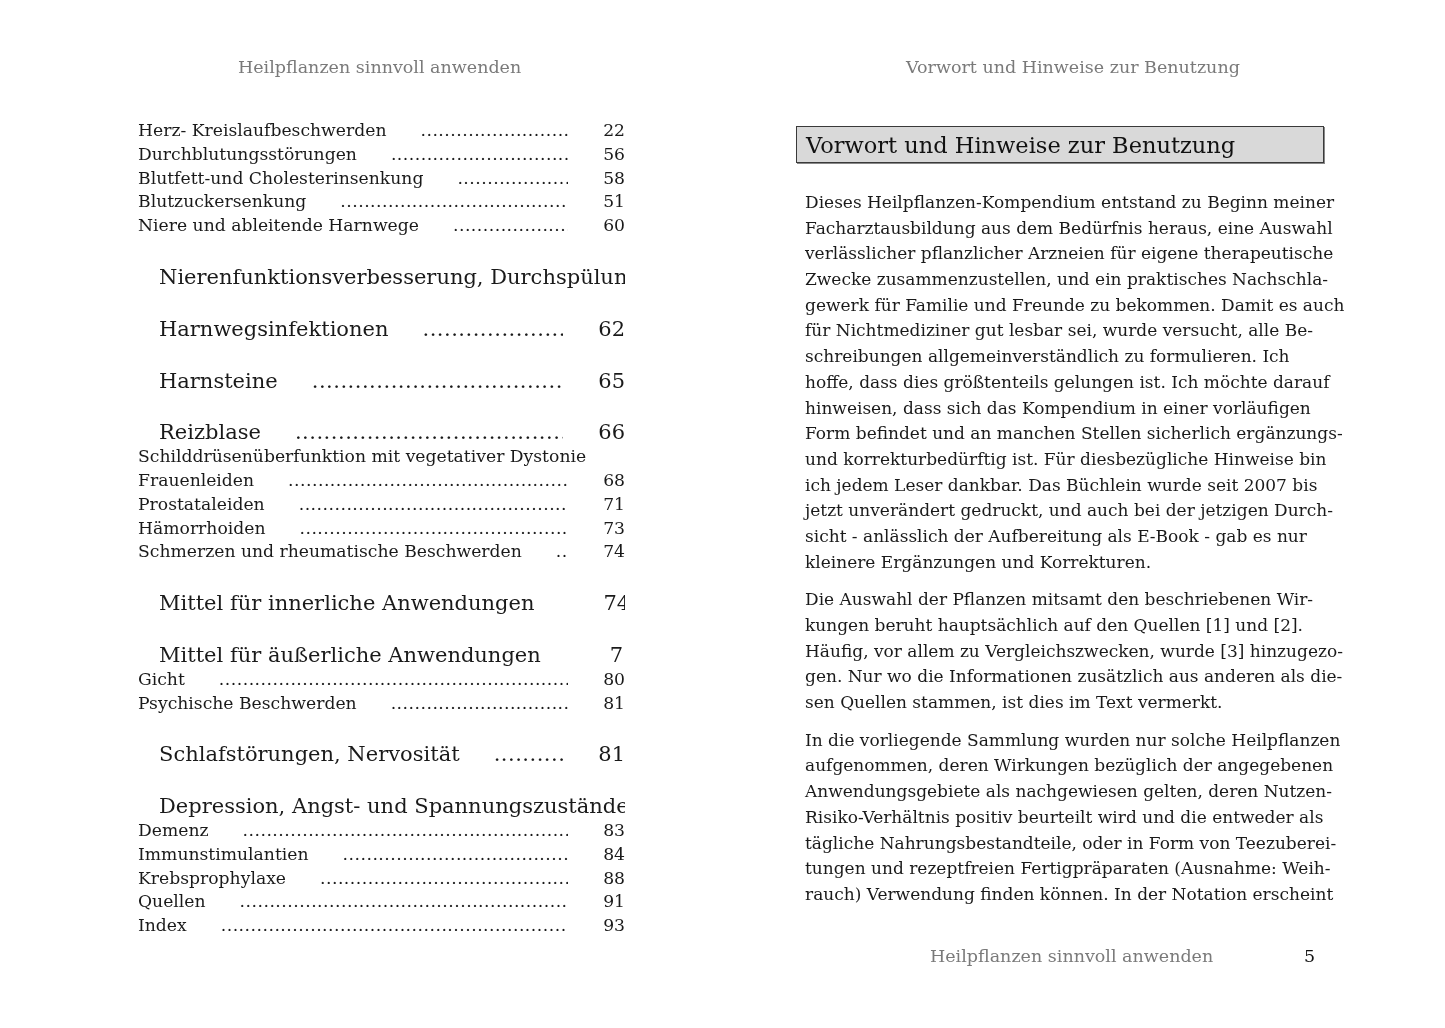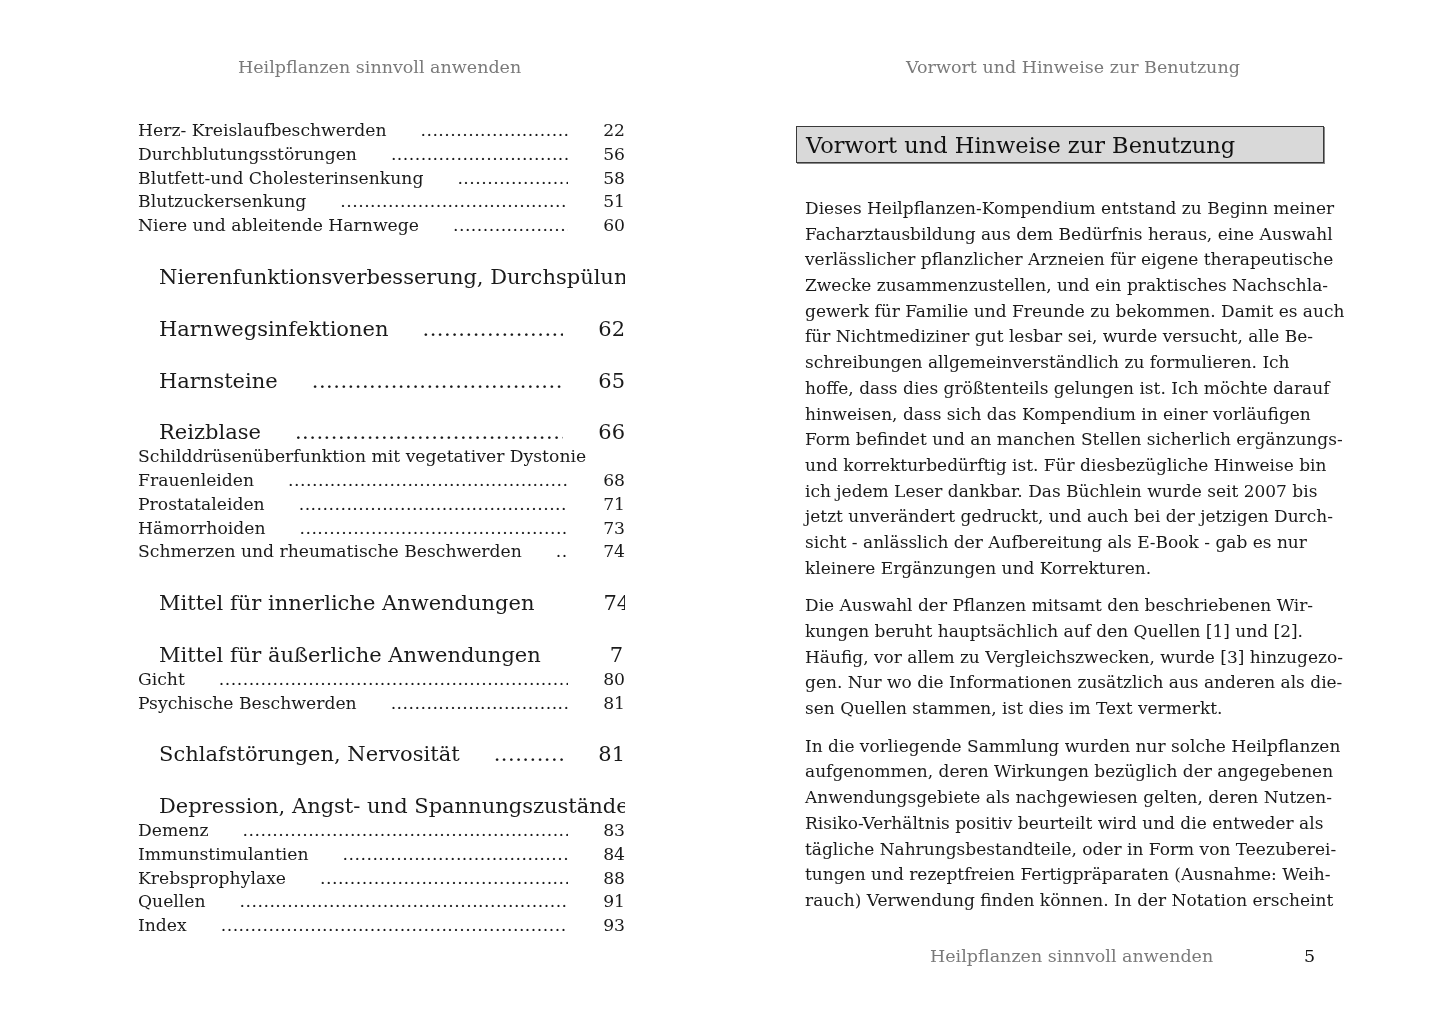--- a/index.html
+++ b/index.html
@@ -42,21 +42,21 @@
     .chapter-heading {
       position: absolute; left: 116px; top: 126px;
       width: 528px; height: 37px;
       background: #d9d9d9; border: 1.5px solid #3a3a3a;
       box-shadow: 1px 1px 0 #888;
       box-sizing: border-box;
       font-size: 22.5px; line-height: 36px; padding-left: 9px;
       color: #111; white-space: nowrap;
     }
     .body-text { position: absolute; left: 125px; top: 188px; width: 515px; }
-    .para { margin: 8px 0 12px 0; }
+    .para { margin: 2px 0 12px 0; }
     .line {
       display: block; height: 25.7px; line-height: 25.7px;
       font-size: 17px; white-space: nowrap;
     }
 
     .footer-title {
       position: absolute; left: 250px; top: 946px;
       font-size: 17.5px; color: #7a7a7a; white-space: nowrap;
     }
     .footer-page {

